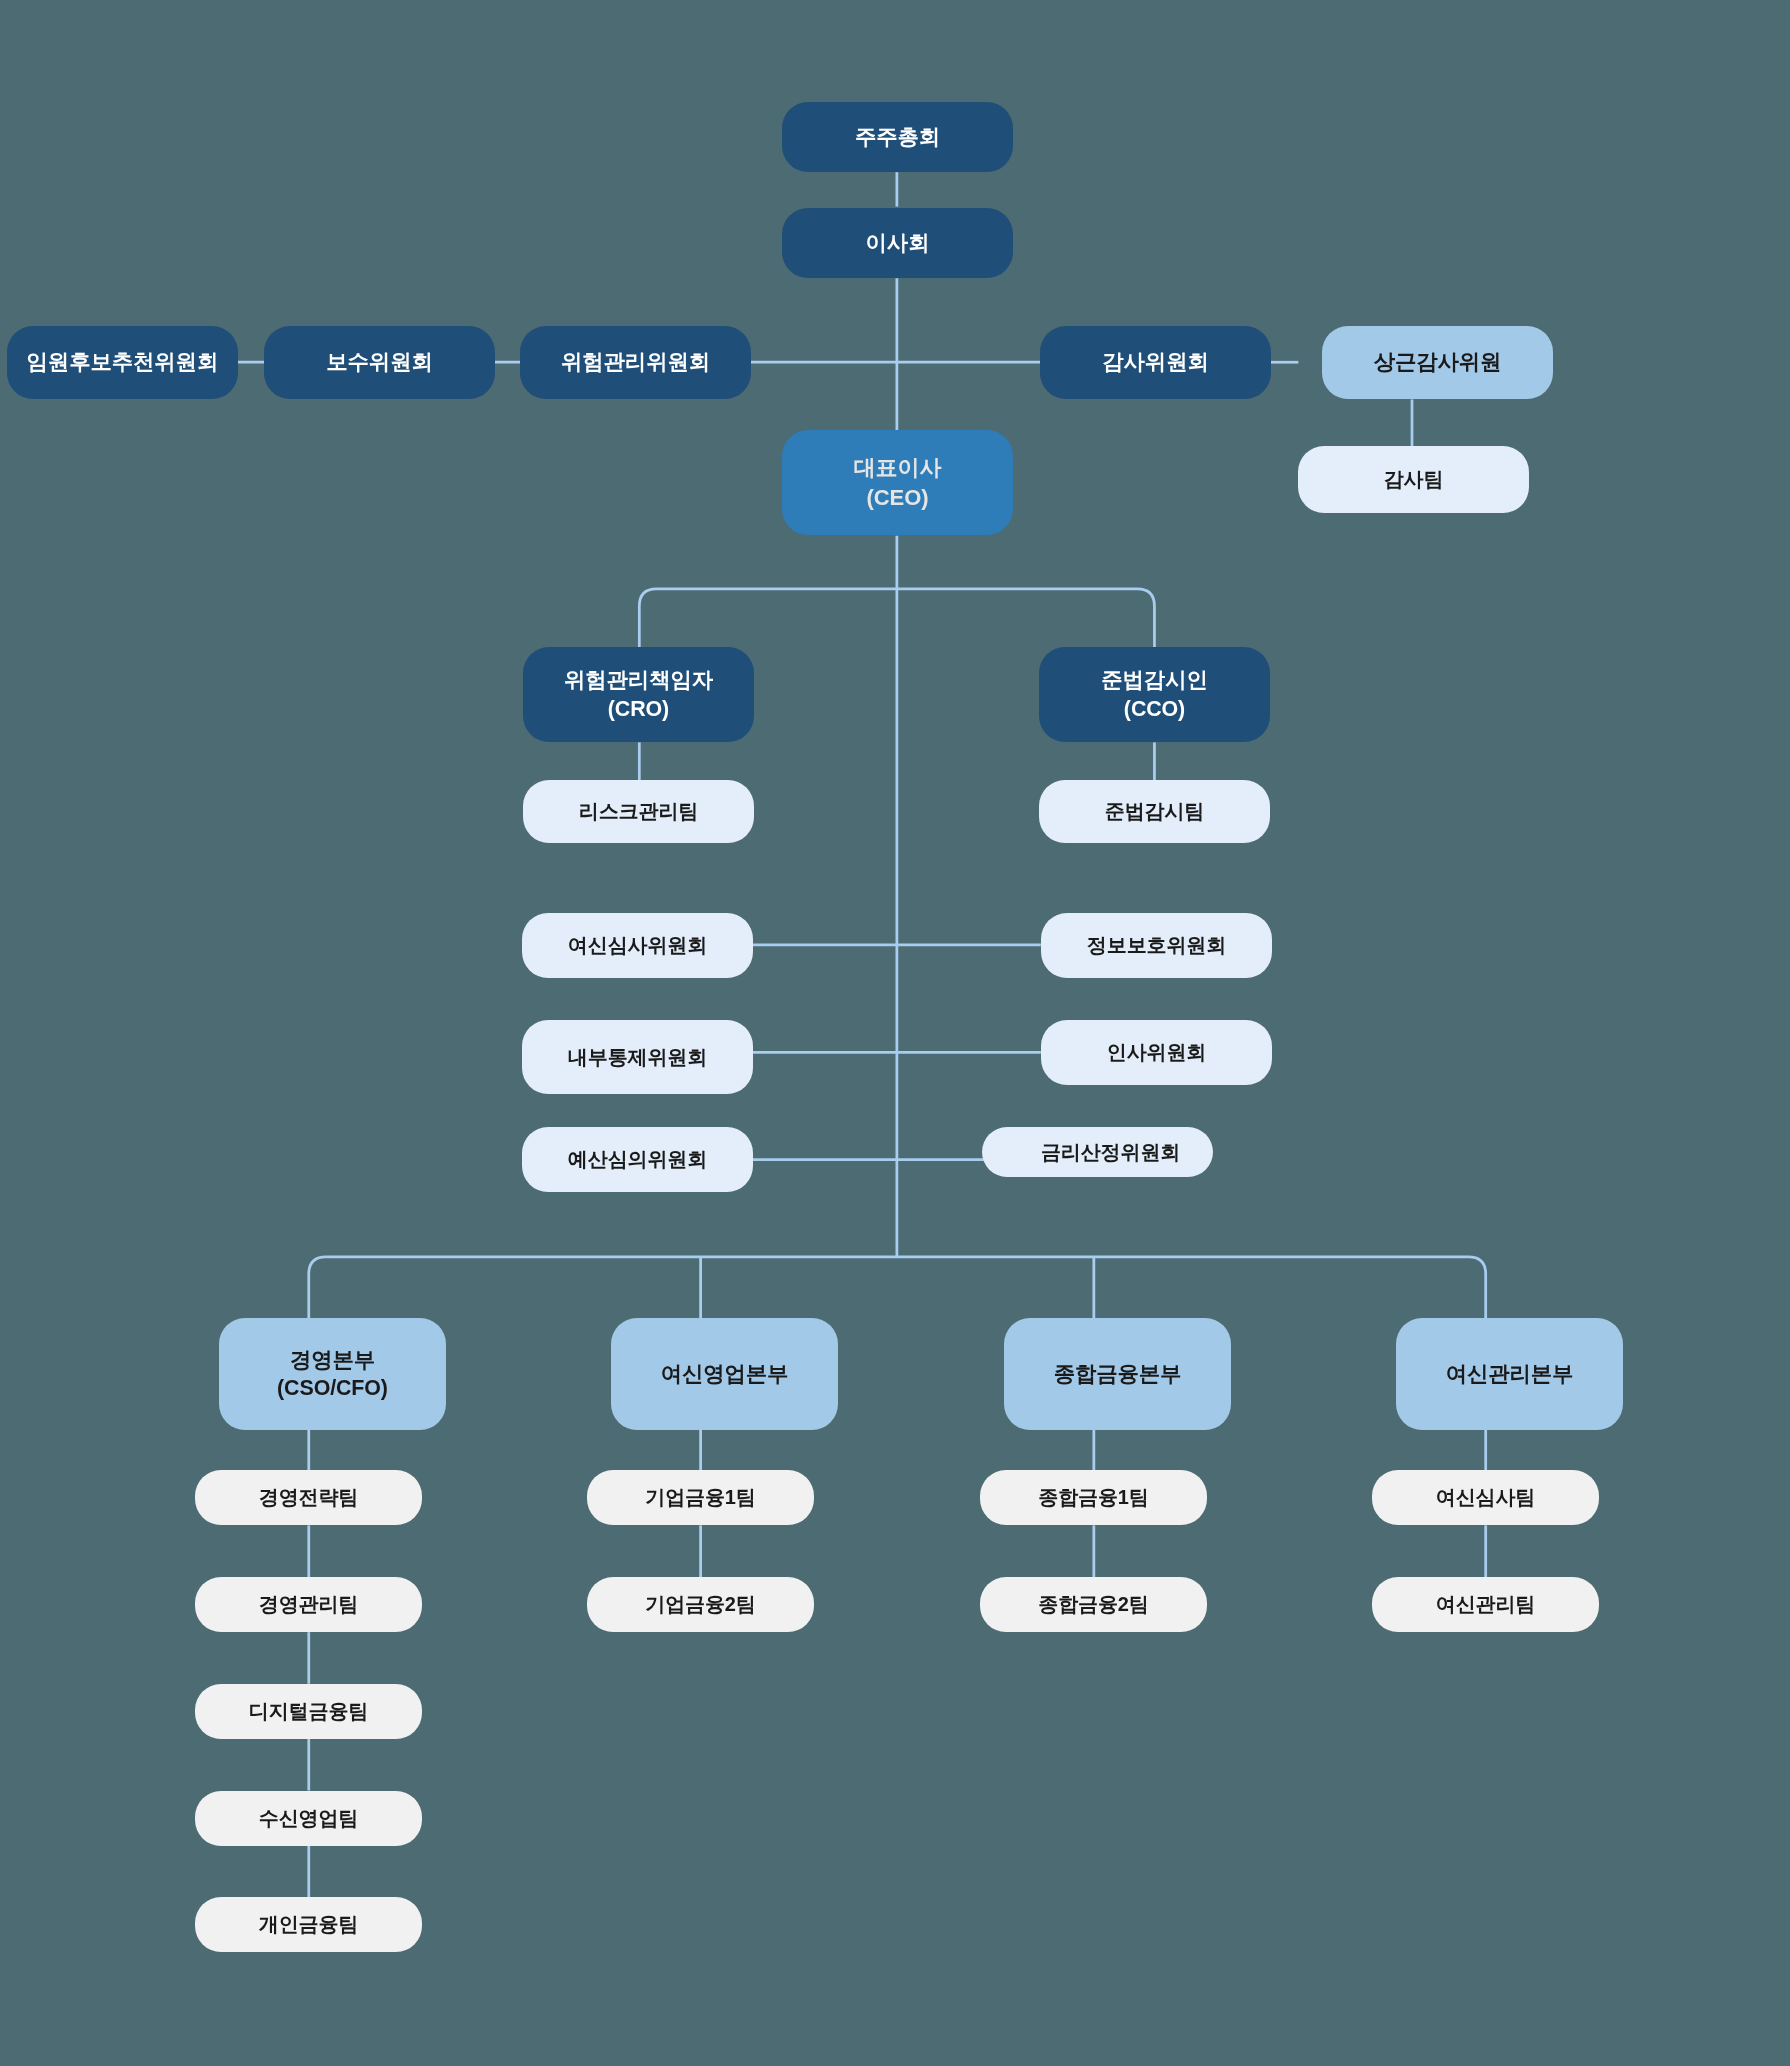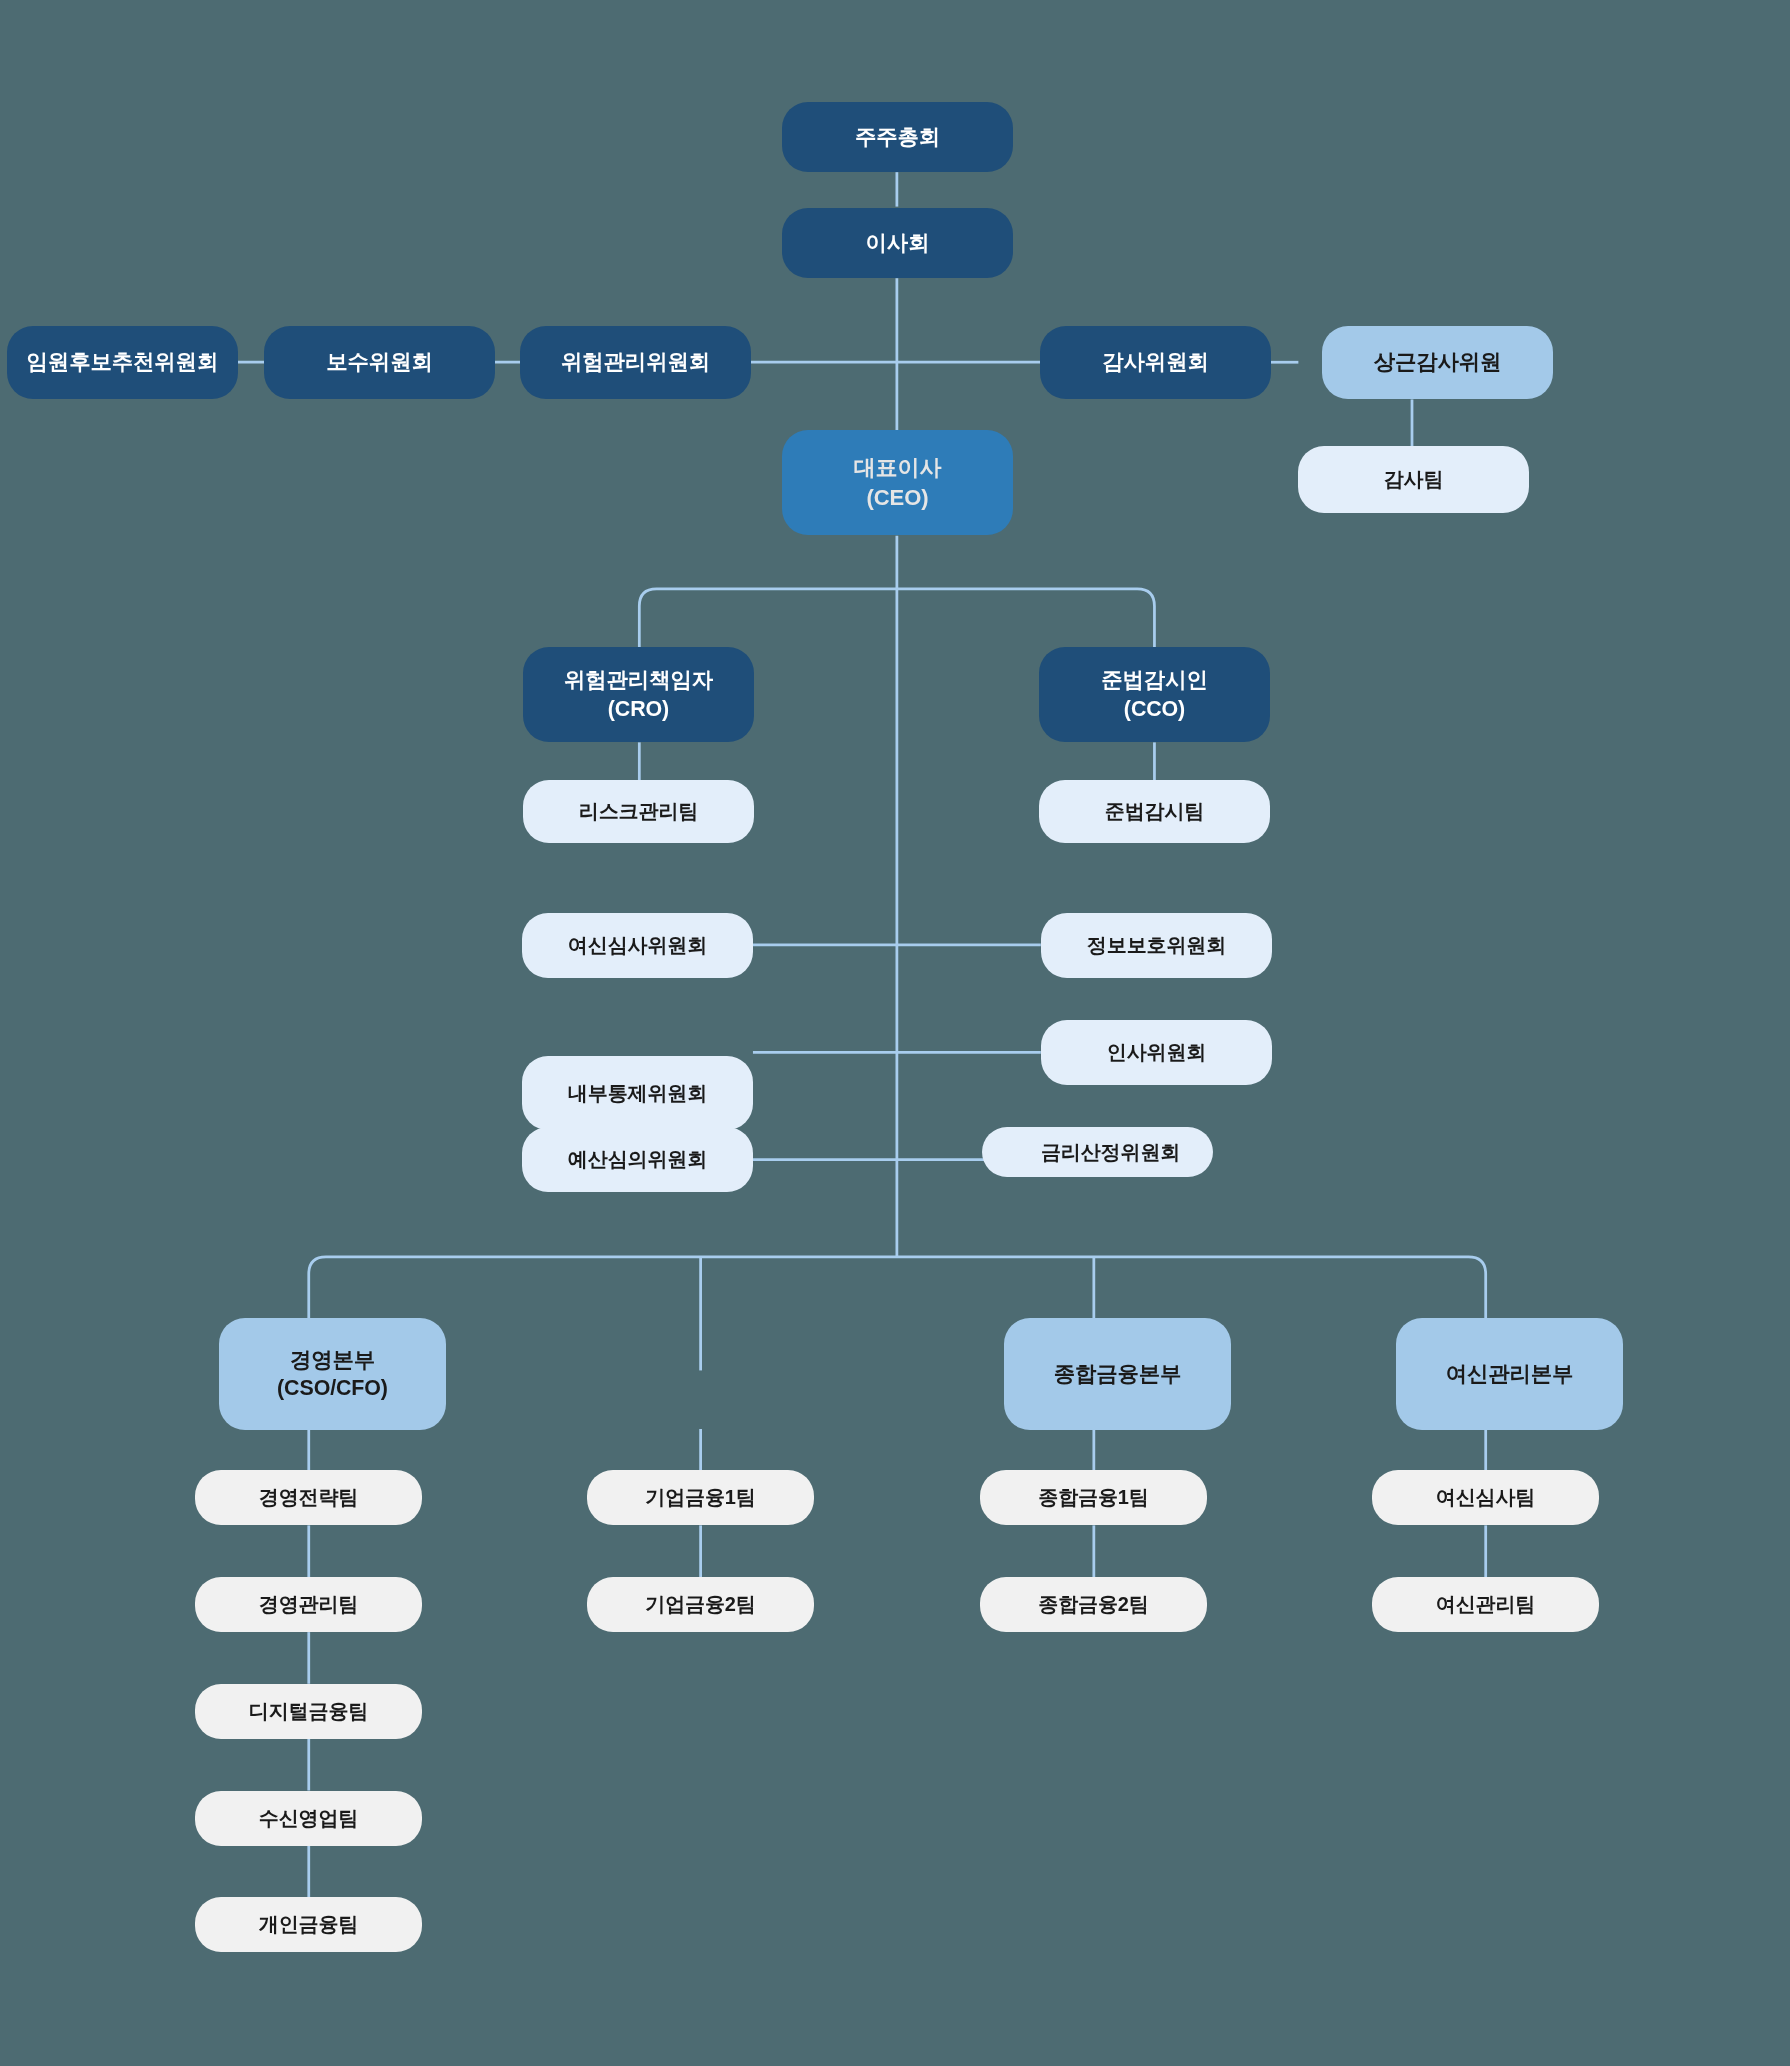--- a/index.html
+++ b/index.html
@@ -152,30 +152,31 @@
 (CCO)</div>
 
   <div class="node lvl-pale" style="left:523px; top:780px; width:231px; height:63px;">리스크관리팀</div>
 
   <div class="node lvl-pale" style="left:1039px; top:780px; width:231px; height:63px;">준법감시팀</div>
 
   <div class="node lvl-pale" style="left:522px; top:913px; width:231px; height:65px;">여신심사위원회</div>
 
   <div class="node lvl-pale" style="left:1041px; top:913px; width:231px; height:65px;">정보보호위원회</div>
 
-  <div class="node lvl-pale" style="left:522px; top:1020px; width:231px; height:74px;margin-top:36px;">내부통제위원회</div>
+  <div class="node lvl-pale" style="left:522px; top:1020px; width:231px; height:74px;">내부통제위원회</div>
 
   <div class="node lvl-pale" style="left:1041px; top:1020px; width:231px; height:65px;">인사위원회</div>
 
   <div class="node lvl-pale" style="left:522px; top:1127px; width:231px; height:65px;">예산심의위원회</div>
 
   <div class="node lvl-pale" style="left:982px; top:1127px; width:231px; height:50px;padding-left:33px;">금리산정위원회</div>
 
   <div class="node lvl-mid" style="left:195px; top:1318px; width:227px; height:112px;">경영본부
 (CSO/CFO)</div>
+  <div class="node lvl-mid" style="left:587px; top:1318px; width:227px; height:112px;">여신영업본부</div>
   <div class="node lvl-mid" style="left:980px; top:1318px; width:227px; height:112px;">종합금융본부</div>
   <div class="node lvl-mid" style="left:1372px; top:1318px; width:227px; height:112px;">여신관리본부</div>
 
   <div class="node lvl-grey" style="left:195px; top:1470px; width:227px; height:55px;">경영전략팀</div>
   <div class="node lvl-grey" style="left:195px; top:1577px; width:227px; height:55px;">경영관리팀</div>
   <div class="node lvl-grey" style="left:195px; top:1684px; width:227px; height:55px;">디지털금융팀</div>
   <div class="node lvl-grey" style="left:195px; top:1791px; width:227px; height:55px;">수신영업팀</div>
   <div class="node lvl-grey" style="left:195px; top:1897px; width:227px; height:55px;">개인금융팀</div>
 
   <div class="node lvl-grey" style="left:587px; top:1470px; width:227px; height:55px;">기업금융1팀</div>

